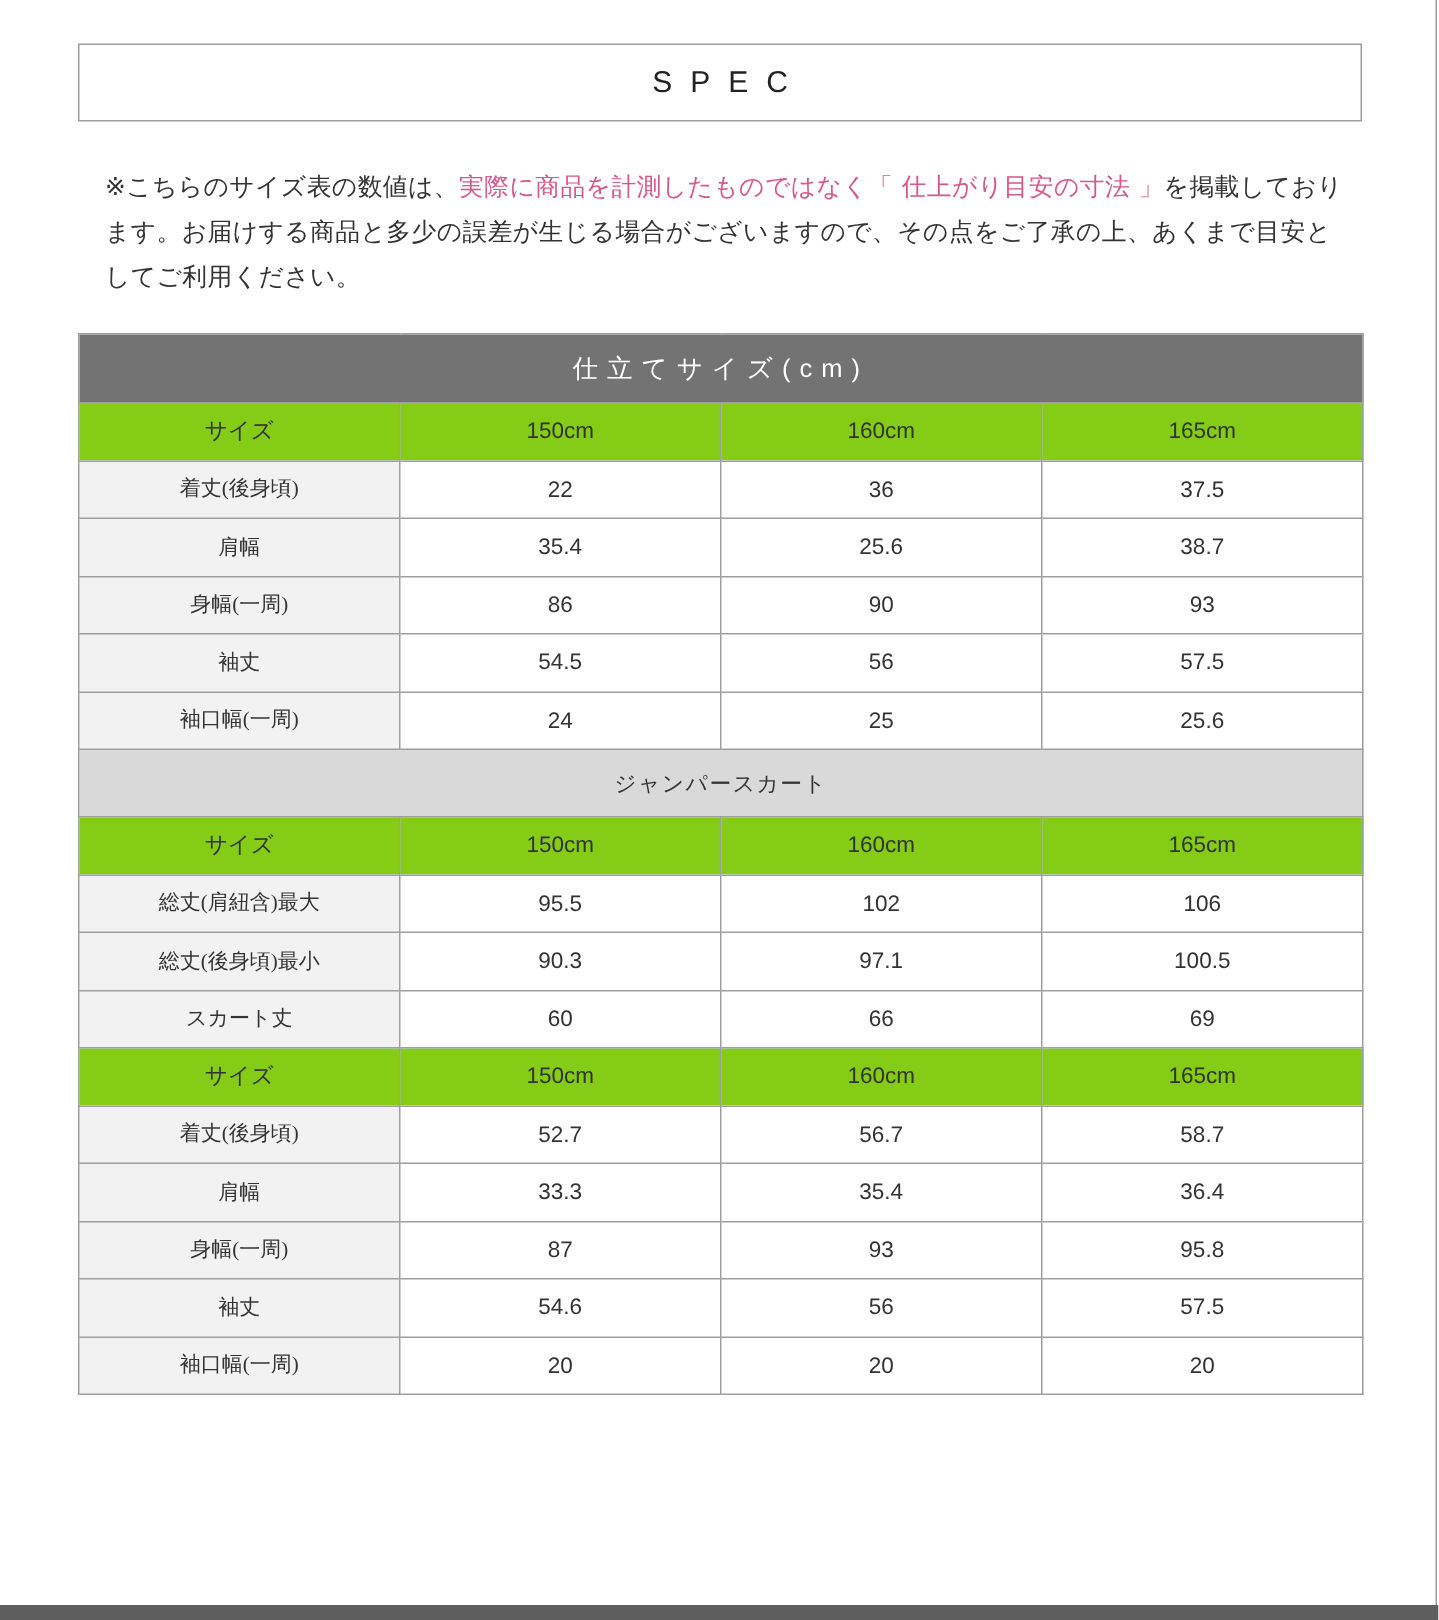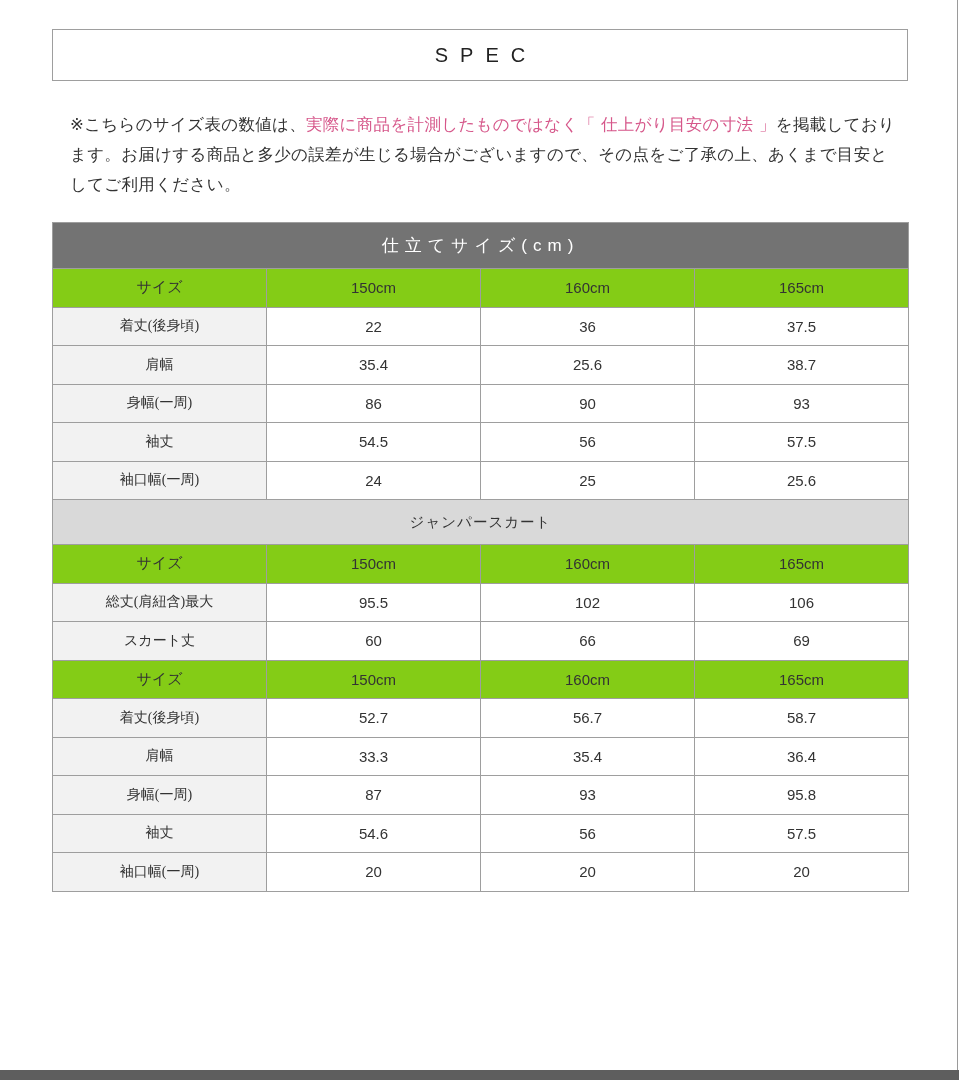--- a/index.html
+++ b/index.html
@@ -114,20 +114,26 @@
       <td>160cm</td>
       <td>165cm</td>
     </tr>
     <tr class="data-row">
       <td class="label">総丈(肩紐含)最大</td>
       <td>95.5</td>
       <td>102</td>
       <td>106</td>
     </tr>
     <tr class="data-row">
+      <td class="label">総丈(後身頃)最小</td>
+      <td>90.3</td>
+      <td>97.1</td>
+      <td>100.5</td>
+    </tr>
+    <tr class="data-row">
       <td class="label">スカート丈</td>
       <td>60</td>
       <td>66</td>
       <td>69</td>
     </tr>
 
     <tr class="size-row">
       <td>サイズ</td>
       <td>150cm</td>
       <td>160cm</td>

